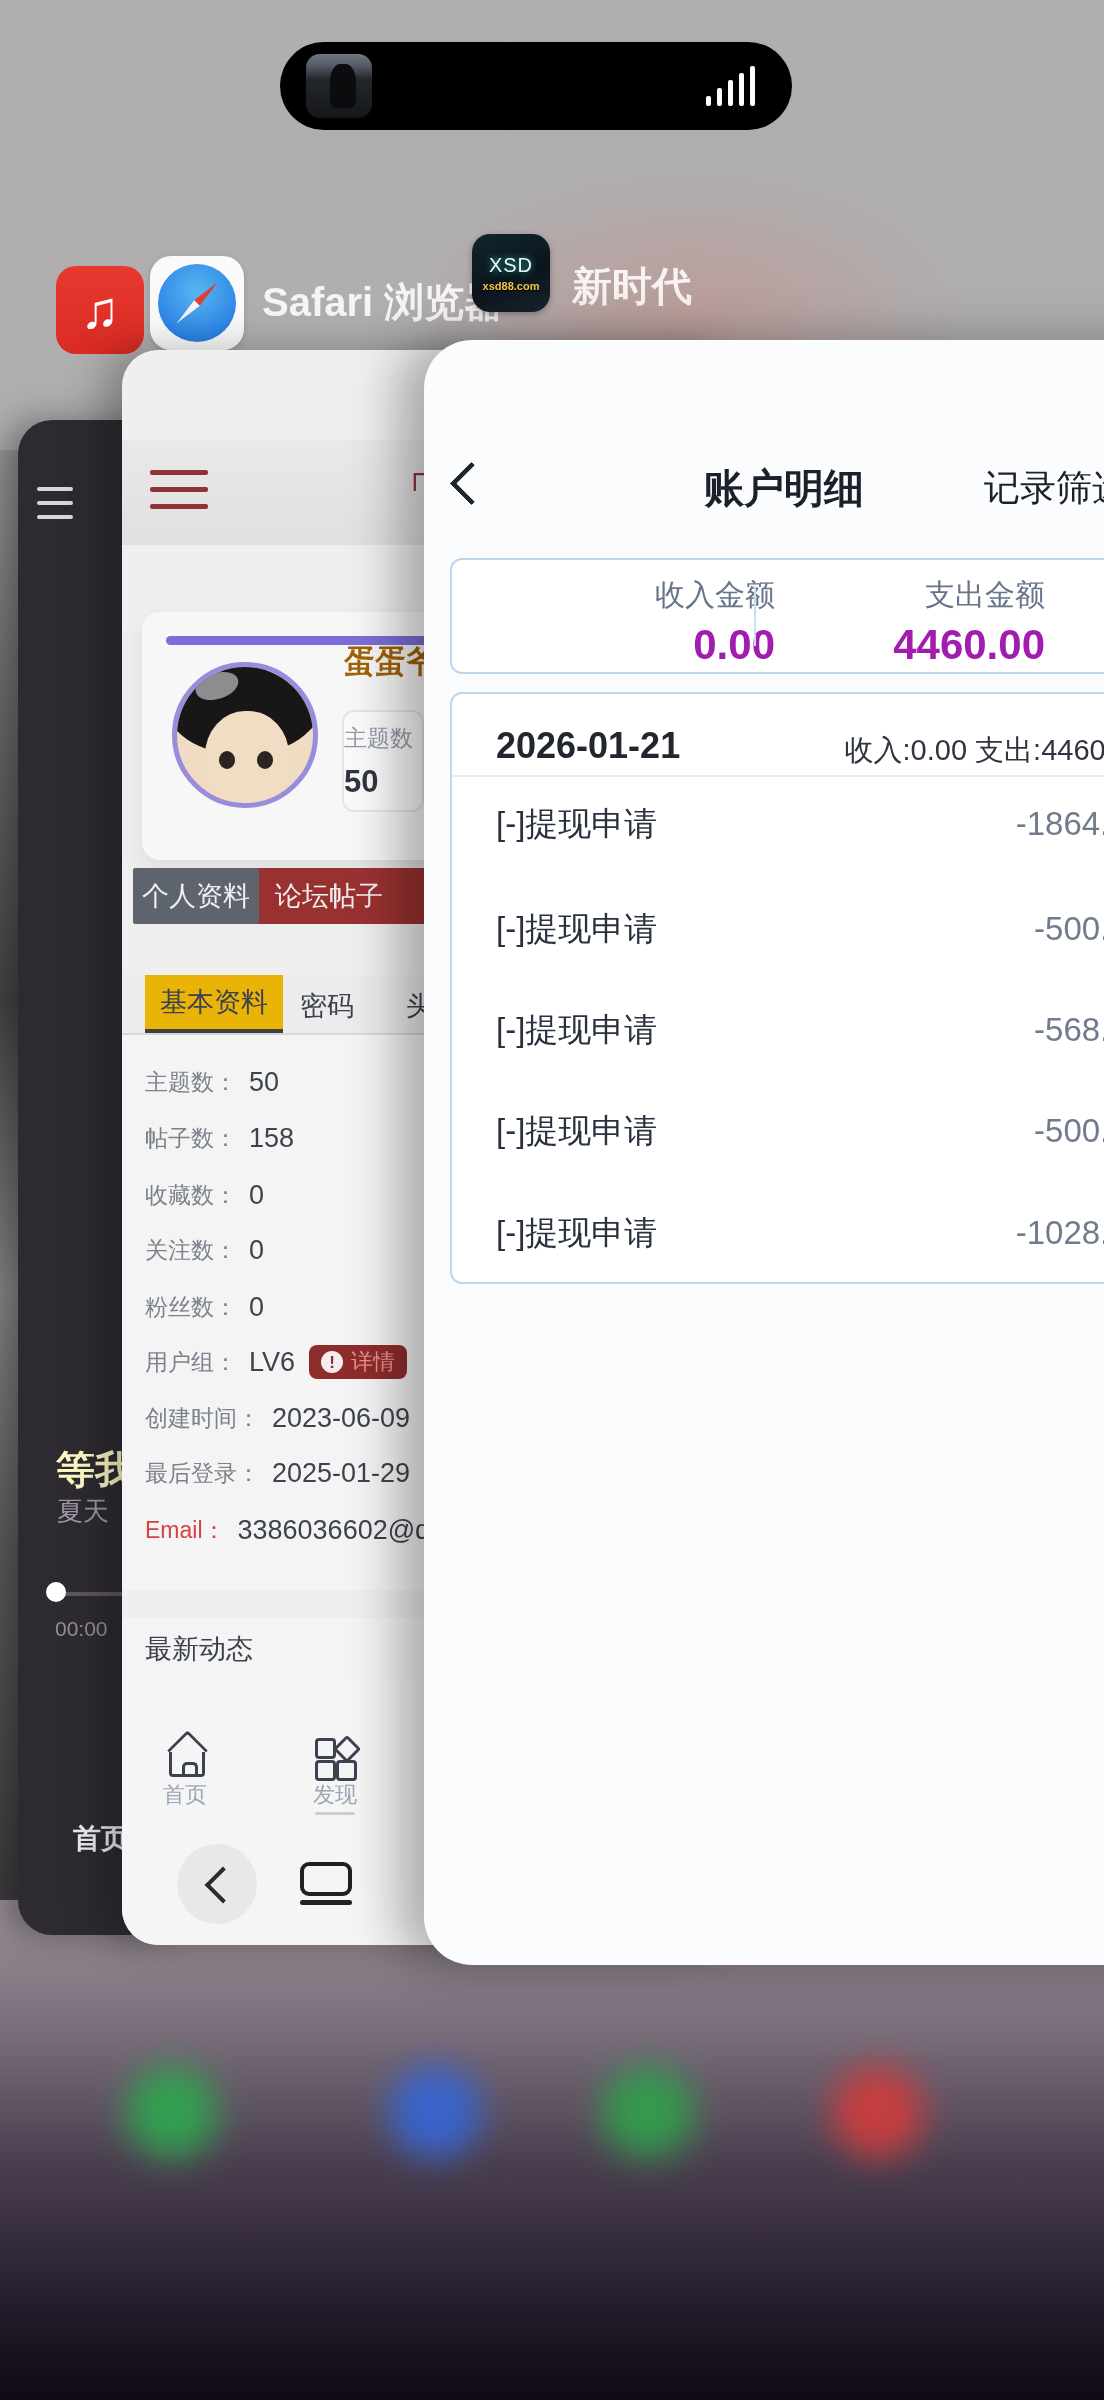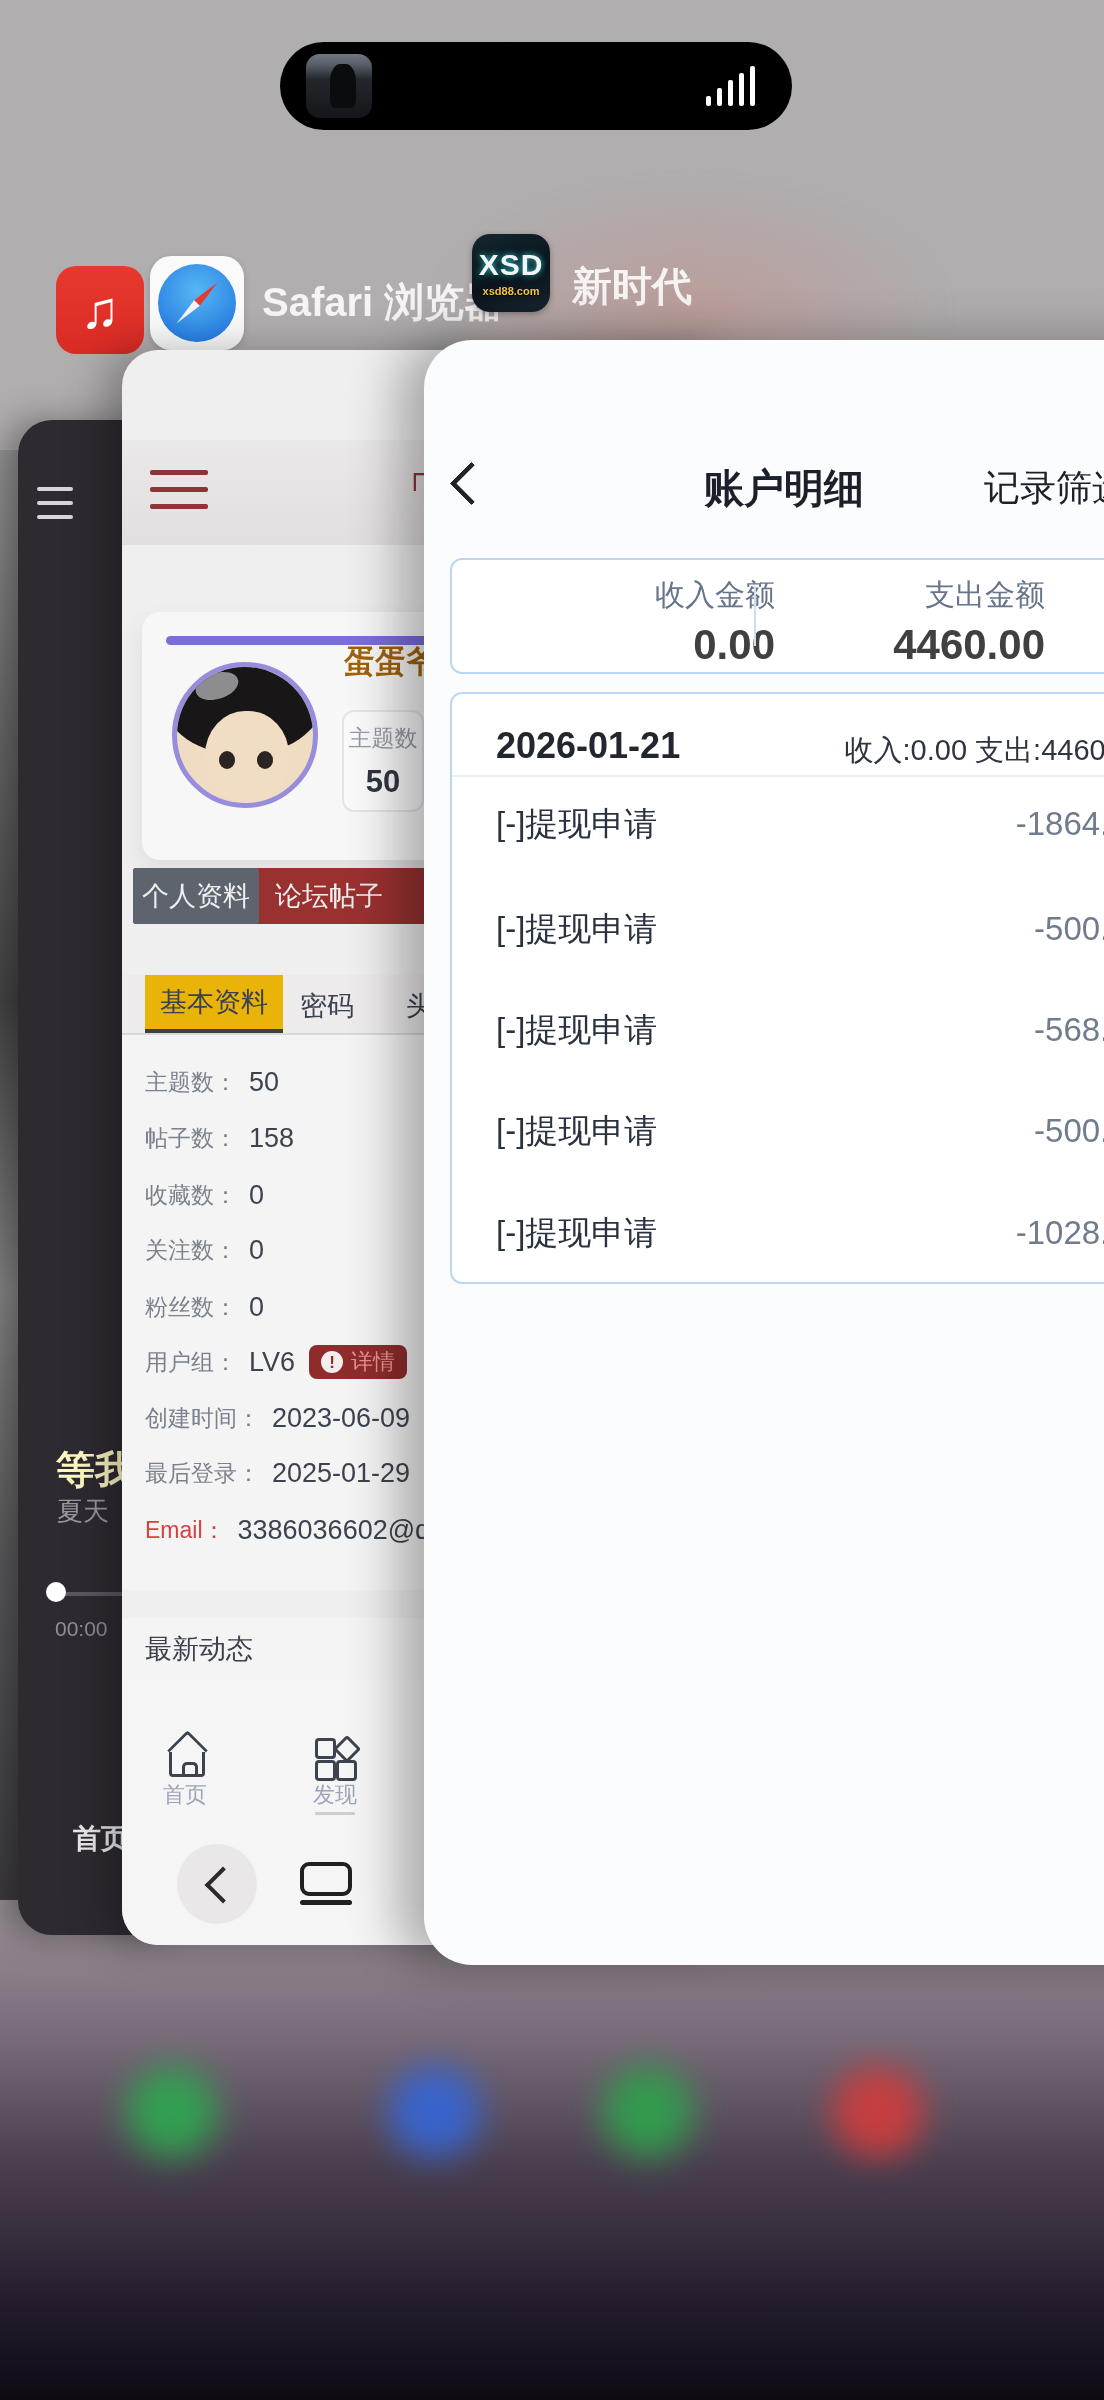--- a/index.html
+++ b/index.html
@@ -24,21 +24,21 @@
     background:linear-gradient(180deg,#e8392f,#d92b24);display:flex;align-items:center;justify-content:center}
   #icon-netease span{color:#fff;font-size:52px}
   #icon-safari{left:150px;top:256px;width:94px;height:94px;border-radius:21px;background:#fafafa;
     display:flex;align-items:center;justify-content:center;box-shadow:0 2px 6px rgba(0,0,0,.15)}
   #safari-dial{width:78px;height:78px;border-radius:50%;background:radial-gradient(circle at 50% 35%,#57b7f2,#1b6fe0);position:relative}
   #safari-needle{position:absolute;left:50%;top:50%;width:8px;height:58px;transform:translate(-50%,-50%) rotate(45deg)}
   #safari-needle:before{content:"";position:absolute;left:0;top:0;width:0;height:0;border-left:4px solid transparent;border-right:4px solid transparent;border-bottom:29px solid #e23b30}
   #safari-needle:after{content:"";position:absolute;left:0;bottom:0;width:0;height:0;border-left:4px solid transparent;border-right:4px solid transparent;border-top:29px solid #f4f2f2}
   #icon-xsd{left:472px;top:234px;width:78px;height:78px;border-radius:18px;overflow:hidden;
     background:linear-gradient(160deg,#12262e 0%,#0b141c 55%,#18242e 100%);display:flex;flex-direction:column;align-items:center;justify-content:center;box-shadow:0 2px 6px rgba(0,0,0,.3)}
-  #icon-xsd .xsd-main{color:#f2f5f7;font-weight:700;font-size:30px;letter-spacing:1px;text-shadow:0 0 6px #2fd3d8,0 2px 2px #000}
+  #icon-xsd .xsd-main{color:#f2f5f7;font-weight:400;font-size:20px;letter-spacing:1px;text-shadow:0 0 6px #2fd3d8,0 2px 2px #000}
   #icon-xsd .xsd-sub{color:#f5c542;font-size:11px;font-weight:700;margin-top:6px;text-shadow:0 1px 1px #000}
   
   .card{overflow:hidden}
   
   #card-music{left:18px;top:420px;width:170px;height:1515px;border-radius:34px;background:#2e2a32;
     box-shadow:-14px 0 34px rgba(0,0,0,.35)}
   .mbar{position:absolute;height:4px;width:36px;border-radius:2px;background:#d8d5dc}
   
   #card-forum{left:122px;top:350px;width:620px;height:1595px;border-radius:36px;background:#f0efef;
     box-shadow:-18px 0 40px rgba(0,0,0,.28)}
@@ -46,21 +46,21 @@
   .fbar{position:absolute;height:5px;width:58px;border-radius:2px;background:#8e3338}
   #forum-title{left:272px;top:122px;font-size:34px;color:#8e3338;font-weight:600;white-space:nowrap}
   #profile-card{left:20px;top:262px;width:580px;height:248px;background:#f8f7f7;border-radius:18px;box-shadow:0 10px 24px rgba(0,0,0,.08)}
   #profile-bar{left:44px;top:286px;width:536px;height:9px;border-radius:5px;background:#7a6fd8}
   #avatar{left:50px;top:312px;width:136px;height:136px;border-radius:50%;background:#efdcc2;border:5px solid #988ddd;overflow:hidden}
   #avatar .hair{position:absolute;left:-14px;top:-22px;width:160px;height:110px;border-radius:50%;background:#181617}
   #avatar .shine{position:absolute;left:18px;top:6px;width:44px;height:26px;border-radius:50%;background:#8d8d90;transform:rotate(-18deg)}
   #avatar .face{position:absolute;left:28px;top:44px;width:84px;height:92px;border-radius:48%;background:#f0ddc4}
   #avatar .eye{position:absolute;top:84px;width:16px;height:18px;border-radius:50%;background:#2c2420}
   #profile-name{left:222px;top:296px;font-size:31px;font-weight:700;color:#a16207;white-space:nowrap}
-  #stat-box{left:220px;top:360px;width:78px;height:98px;background:#fbfafa;border:2px solid #e4e4ea;border-radius:12px;text-align:center}
+  #stat-box{left:220px;top:360px;width:78px;height:98px;background:#fbfafa;border:2px solid #e4e4ea;border-radius:12px;}
   #stat-box .sl{display:block;margin-top:15px;font-size:23px;color:#939aa6}
   #stat-box .sv{display:block;margin-top:16px;font-size:31px;font-weight:700;color:#2f353f}
   #tabs-red{left:11px;top:518px;width:609px;height:56px;background:#9a3131;display:flex;align-items:center;border-radius:3px}
   .rtab{height:56px;display:flex;align-items:center;justify-content:center;color:#f2eeee;font-size:27px}
   .rtab.active{width:126px;background:#5d646e;border-radius:3px}
   #subtabs{left:0;top:625px;width:620px;height:58px;background:#edebeb;border-bottom:2px solid #d9d7d7}
   .stab{position:absolute;font-size:27px;color:#3a4150;top:18px;white-space:nowrap}
   #stab-active{position:absolute;left:23px;top:0;width:138px;height:54px;background:#eab308;border-bottom:4px solid #3f3f3f;display:flex;align-items:center;justify-content:center;font-size:27px;color:#3a4150}
   #details-block{left:0;top:685px;width:620px;height:555px;background:#f5f4f4}
   .drow{position:absolute;left:23px;display:flex;align-items:center;white-space:nowrap}
@@ -87,21 +87,21 @@
   
   #card-account{left:424px;top:340px;width:780px;height:1625px;border-radius:48px;background:#fbfcfe;
     box-shadow:-26px 0 50px rgba(0,0,0,.30)}
   #acc-chev{left:32px;top:128px;width:26px;height:26px;border-left:5px solid #20242c;border-bottom:5px solid #20242c;transform:rotate(45deg);border-radius:2px}
   #acc-title{left:250px;top:128px;width:220px;text-align:center;font-size:40px;font-weight:600;color:#1c202a;white-space:nowrap}
   #acc-filter{left:560px;top:130px;font-size:36px;color:#1c202a;white-space:nowrap}
   .panel{position:absolute;left:26px;width:720px;background:#fff;border:2px solid #b9d7f0;border-radius:12px}
   #summary{top:218px;height:112px}
   .scol{position:absolute;width:300px;text-align:right}
   .scol .lab{display:block;font-size:30px;color:#67748a;margin-top:20px}
-  .scol .val{display:block;font-size:42px;font-weight:700;color:#404040;margin-top:14px}
+  .scol .val{display:block;font-size:42px;font-weight:700;color:#a21caf;margin-top:14px}
   #sdivider{position:absolute;left:302px;top:26px;width:2px;height:60px;background:#c9e0f2}
   #listpanel{top:352px;height:588px}
   #date-label{position:absolute;left:44px;top:34px;font-size:36px;font-weight:600;color:#22262e;white-space:nowrap}
   #date-totals{position:absolute;right:26px;top:42px;font-size:29px;color:#2f3540;white-space:nowrap}
   #list-div{position:absolute;left:0;right:0;top:81px;border-top:2px solid #e9edf2}
   .trow-label{position:absolute;left:44px;font-size:33px;color:#2a3240;white-space:nowrap}
   .trow-amt{position:absolute;right:26px;font-size:33px;color:#707c8e;white-space:nowrap}
   
   #sliver{left:0;top:450px;width:20px;height:1450px;
     background:linear-gradient(180deg,#9a9a9a,#6f6f6f 18%,#474747 38%,#8b8b8b 58%,#5f5e60 76%,#3f3d40 100%)}

